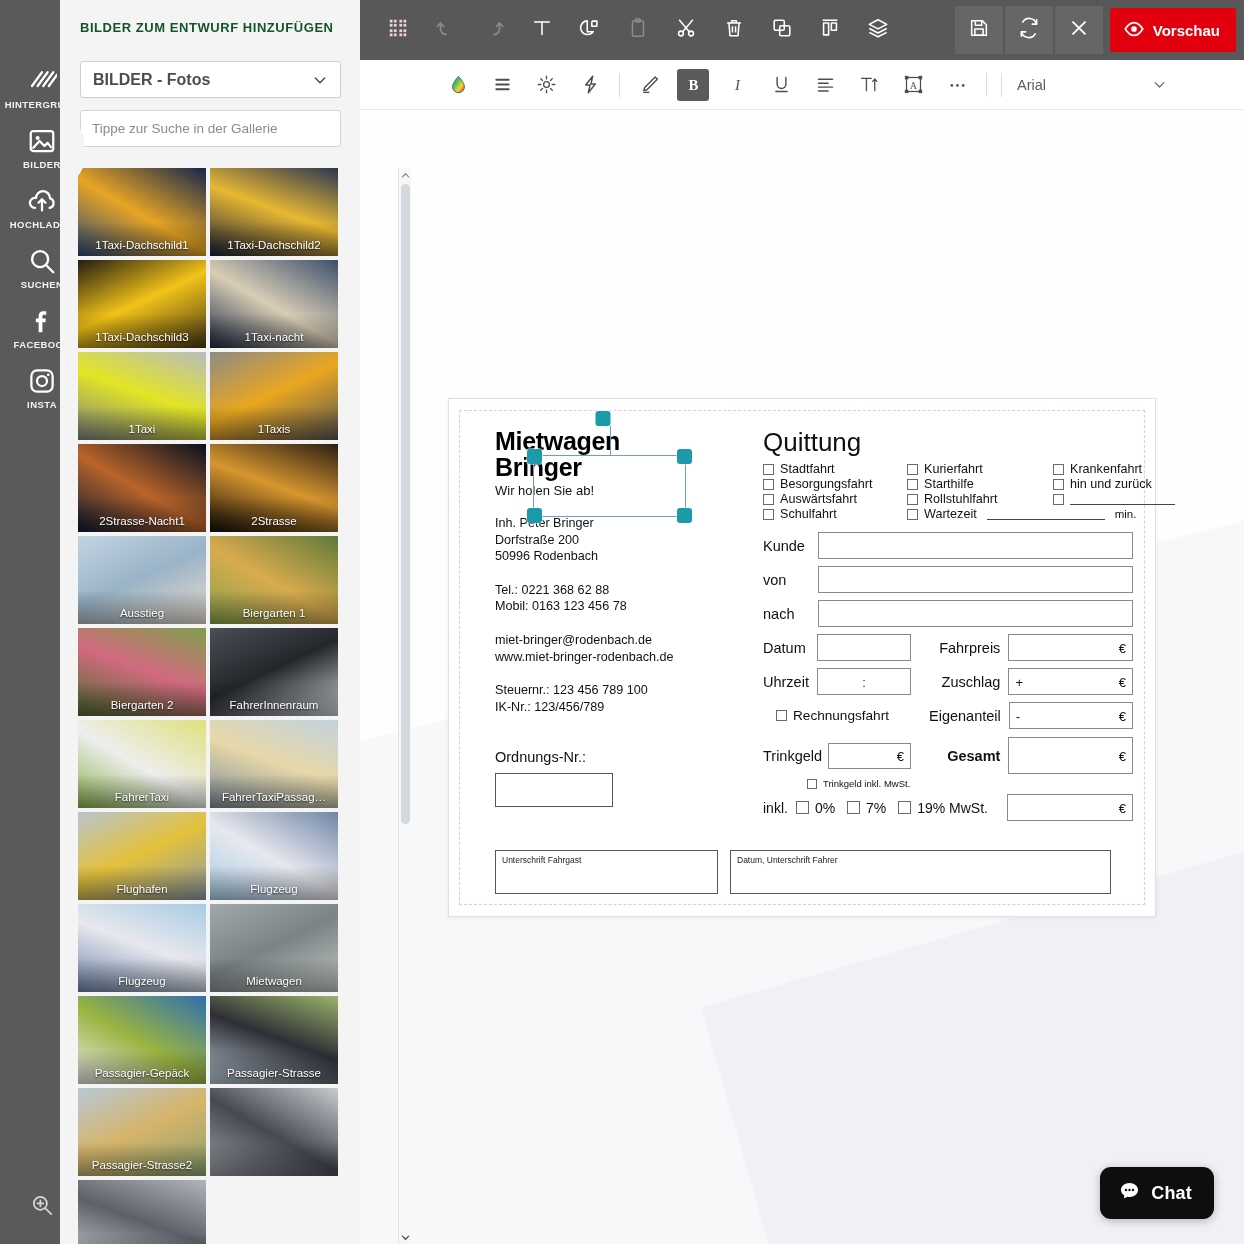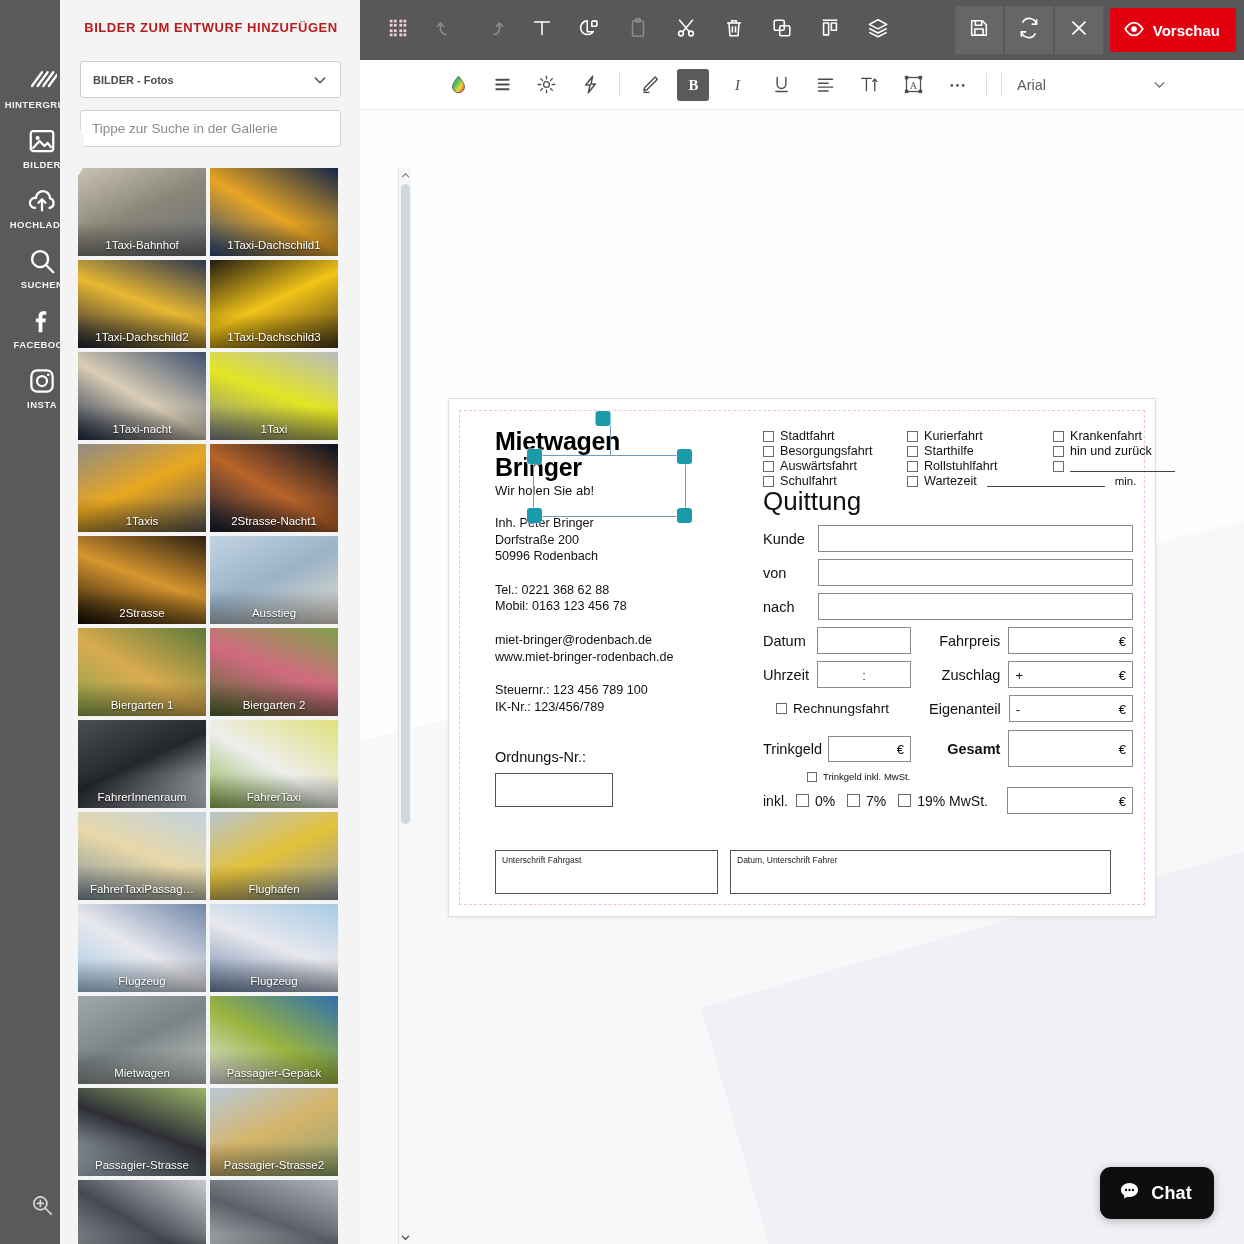--- a/index.html
+++ b/index.html
@@ -39,29 +39,28 @@
     background: #f4f4f4; z-index: 45;
   }
   
   #panel-notch {
     position: absolute; left: 0; top: 118px; width: 24px; height: 66px;
     background: #f4f4f4; z-index: 46;
     border-radius: 0 34px 34px 0;
   }
   #panel-title {
     position: absolute; left: 20px; top: 20px; width: 262px;
-    text-align: center;
-    font-size: 13px; font-weight: 700; letter-spacing: .55px; color: #b91c1c;
+    font-size: 13px; font-weight: 700; letter-spacing: .55px; color: #14532d;
   }
   #category-select {
     position: absolute; left: 20px; top: 61px; width: 261px; height: 37px;
     background: #fff; border: 1px solid #cfcfcf; border-radius: 3px;
     display: flex; align-items: center; padding: 0 12px; cursor: pointer;
   }
-  #category-select .sel-text { font-size: 11px; font-weight: 700; color: #4d4d4d; flex: 1; }
+  #category-select .sel-text { font-size: 16px; font-weight: 700; color: #4d4d4d; flex: 1; }
   #category-select .chev { width: 16px; height: 16px; }
   #gallery-search {
     position: absolute; left: 20px; top: 110px; width: 261px; height: 37px;
     background: #fff; border: 1px solid #d3d3d3; border-radius: 3px;
     padding: 0 11px; font-size: 13.5px; color: #7a7a7a;
     font-family: "Liberation Sans", sans-serif; outline: none;
   }
   #gallery-search::placeholder { color: #8b8b8b; }
 
   #thumb-scroll {
@@ -324,25 +323,20 @@
         <svg viewBox="0 0 24 24" fill="none" stroke="#4d4d4d" stroke-width="2.2" stroke-linecap="round" stroke-linejoin="round">
             <path d="M5 9 L12 16 L19 9"></path>
           </svg>
       </span>
     </div>
 
     <input id="gallery-search" type="text" placeholder="Tippe zur Suche in der Gallerie" style="">
 
     <div id="thumb-scroll">
       <div id="thumb-grid">
-          <div class="thumb">
-            <div class="ph" style="background: linear-gradient(155deg, rgb(201, 195, 180) 0%, rgb(138, 134, 121) 48%, rgb(107, 110, 114) 100%);"></div>
-            <div style="position: absolute; left: 0px; right: 0px; bottom: 0px; height: 34px; background: linear-gradient(rgba(0, 0, 0, 0), rgba(0, 0, 0, 0.42));"></div>
-            <div class="thumb-label">1Taxi-Bahnhof</div>
-          </div>
           <div class="thumb">
             <div class="ph" style="background: linear-gradient(30deg, rgb(43, 74, 120) 0%, rgb(232, 165, 35) 48%, rgb(20, 38, 74) 100%);"></div>
             <div style="position: absolute; left: 0px; right: 0px; bottom: 0px; height: 34px; background: linear-gradient(rgba(0, 0, 0, 0), rgba(0, 0, 0, 0.42));"></div>
             <div class="thumb-label">1Taxi-Dachschild1</div>
           </div>
           <div class="thumb">
             <div class="ph" style="background: linear-gradient(200deg, rgb(42, 53, 80) 0%, rgb(232, 184, 50) 48%, rgb(27, 33, 56) 100%);"></div>
             <div style="position: absolute; left: 0px; right: 0px; bottom: 0px; height: 34px; background: linear-gradient(rgba(0, 0, 0, 0), rgba(0, 0, 0, 0.42));"></div>
             <div class="thumb-label">1Taxi-Dachschild2</div>
           </div>
@@ -756,20 +750,22 @@
           <div class="rc-block">
             <div>Steuernr.: 123 456 789 100</div>
             <div>IK-Nr.: 123/456/789</div>
           </div>
 
           <div id="ordnungs-label">Ordnungs-Nr.:</div>
           <div id="ordnungs-box"></div>
         </div>
 
         <div id="rc-right">
+          <div id="quittung-title">Quittung</div>
+
           <div id="chk-grid">
             <div class="chk">
                 <span class="box"></span>
                 <span>Stadtfahrt</span>
               </div>
             <div class="chk">
                 <span class="box"></span>
                 <span>Kurierfahrt</span>
               </div>
             <div class="chk">
@@ -808,22 +804,20 @@
                 <span>Schulfahrt</span>
               </div>
             <div class="chk" style="grid-column:2 / span 2;">
               <span class="box"></span>
               <span>Wartezeit</span>
               <span class="uline" style="width:118px;height:11px;margin:0 4px;"></span>
               <span style="font-size:11.5px;">min.</span>
             </div>
           </div>
 
-          <div id="quittung-title">Quittung</div>
-
           <div class="fld-row" style="margin-top:11px;">
             <span class="fld-lab" style="width:60px;">Kunde</span>
             <span class="fld-box" style="width:344px;"></span>
           </div>
           <div class="fld-row">
             <span class="fld-lab" style="width:60px;">von</span>
             <span class="fld-box" style="width:344px;"></span>
           </div>
           <div class="fld-row">
             <span class="fld-lab" style="width:60px;">nach</span>

